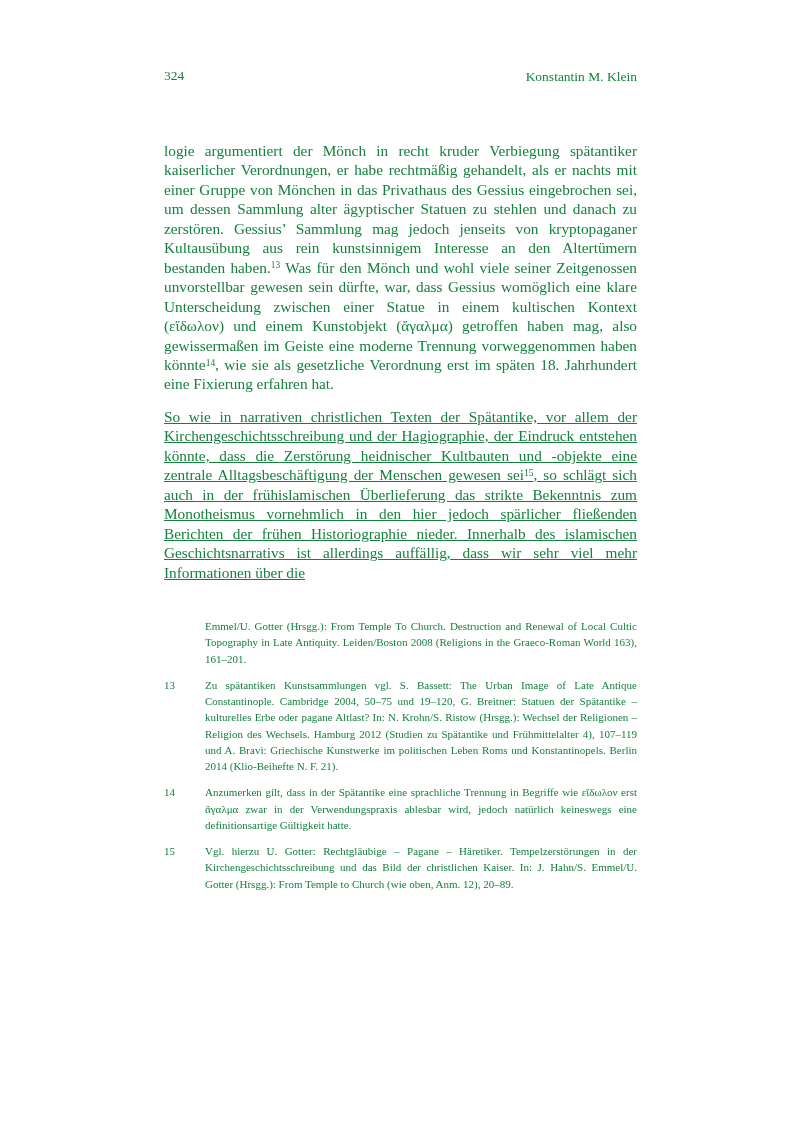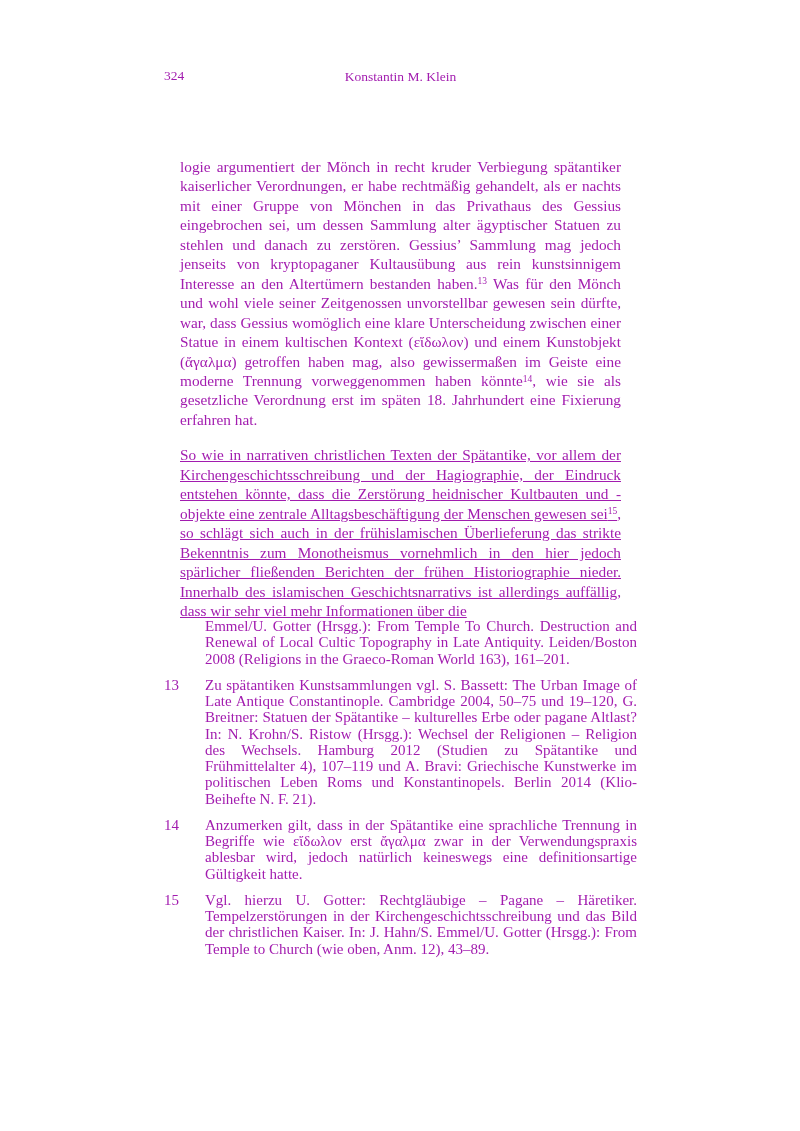--- a/index.html
+++ b/index.html
@@ -5,21 +5,21 @@
   html, body {
     margin: 0;
     padding: 0;
     background: #ffffff;
   }
   .page {
     position: relative;
     width: 800px;
     height: 1131px;
     background: #ffffff;
-    color: #a21caf;
+    color: #15803d;
     font-family: "Liberation Serif", "DejaVu Serif", serif;
     overflow: hidden;
   }
   .running-header {
     position: absolute;
     top: 68px;
     left: 164px;
     width: 473px;
     height: 20px;
     font-size: 13.5px;
@@ -27,49 +27,49 @@
   .page-number {
     position: absolute;
     left: 0;
     top: 0;
   }
   .running-title {
     position: absolute;
     left: 0;
     right: 0;
     top: 1px;
-    text-align: center;
+    text-align: right;
   }
   .text-column {
     position: absolute;
     left: 164px;
     top: 141px;
     width: 473px;
   }
   .text-column p {
-    margin: 16px;
+    margin: 0;
     font-size: 15.3px;
     line-height: 19.45px;
     text-align: justify;
     hyphens: manual;
   }
   .text-column p + p {
     margin-top: 13px;
     text-decoration: underline;
   }
   .footnotes {
     position: absolute;
     left: 164px;
     top: 618px;
     width: 473px;
   }
   .fn {
     display: flex;
     margin-bottom: 10px;
-    font-size: 15px;
+    font-size: 11px;
     line-height: 16.25px;
   }
   .fn-num {
     flex: 0 0 41px;
     text-align: left;
   }
   .fn-text {
     flex: 1;
     text-align: justify;
     hyphens: manual;
@@ -105,17 +105,17 @@
     <div class="fn">
       <span class="fn-num">13</span>
       <span class="fn-text">Zu spätantiken Kunstsammlungen vgl. S. Bassett: The Urban Image of Late Antique Constantinople. Cambridge 2004, 50–75 und 19–120, G. Breitner: Statuen der Spätantike – kulturelles Erbe oder pagane Altlast? In: N. Krohn/S. Ristow (Hrsgg.): Wechsel der Religionen – Religion des Wechsels. Hamburg 2012 (Studien zu Spätantike und Frühmittelalter 4), 107–119 und A. Bravi: Griechische Kunstwerke im politischen Leben Roms und Konstantinopels. Berlin 2014 (Klio-Beihefte N. F. 21).</span>
     </div>
     <div class="fn">
       <span class="fn-num">14</span>
       <span class="fn-text">Anzumerken gilt, dass in der Spätantike eine sprachliche Trennung in Begriffe wie εἴδωλον erst ἄγαλμα zwar in der Verwendungspraxis ablesbar wird, jedoch natürlich keineswegs eine definitionsartige Gültigkeit hatte.</span>
     </div>
     <div class="fn">
       <span class="fn-num">15</span>
-      <span class="fn-text">Vgl. hierzu U. Gotter: Rechtgläubige – Pagane – Häretiker. Tempelzerstörungen in der Kirchengeschichtsschreibung und das Bild der christlichen Kaiser. In: J. Hahn/S. Emmel/U. Gotter (Hrsgg.): From Temple to Church (wie oben, Anm. 12), 43–89.</span>
+      <span class="fn-text">Vgl. hierzu U. Gotter: Rechtgläubige – Pagane – Häretiker. Tempelzerstörungen in der Kirchengeschichtsschreibung und das Bild der christlichen Kaiser. In: J. Hahn/S. Emmel/U. Gotter (Hrsgg.): From Temple to Church (wie oben, Anm. 12), 20–89.</span>
     </div>
   </div>
 
 </div>
 
 </body></html>

